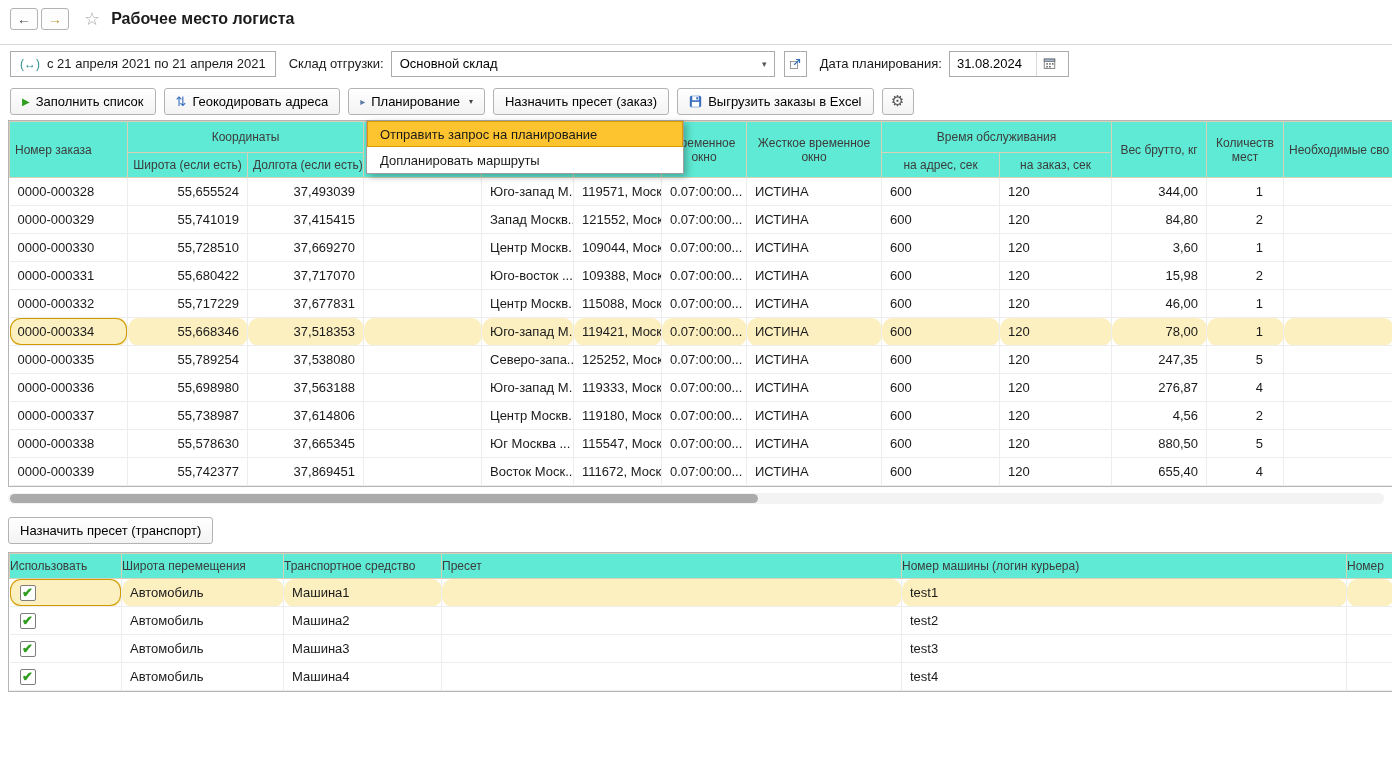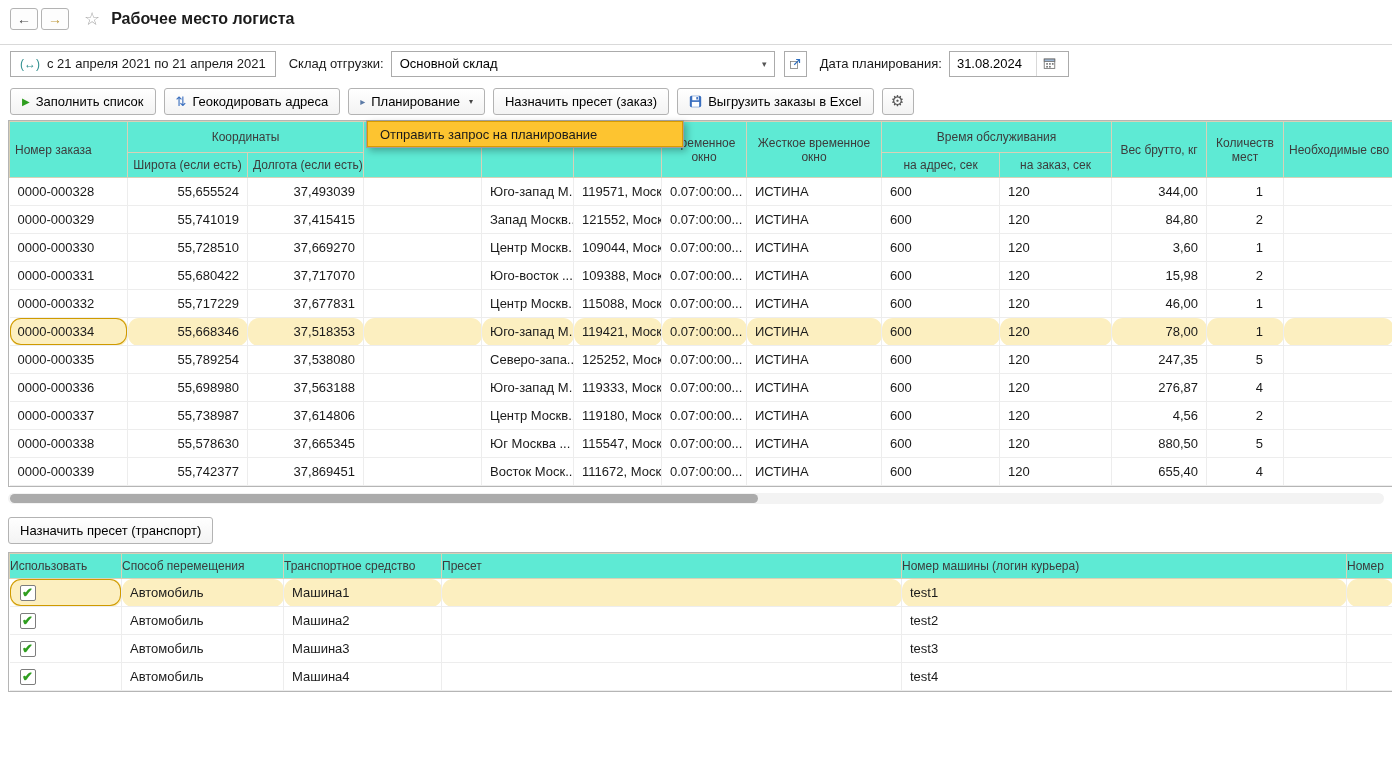--- a/index.html
+++ b/index.html
@@ -406,21 +406,21 @@
       <col style="width:112px">
         <col style="width:162px">
         <col style="width:158px">
       <col style="width:460px">
         <col style="width:445px">
         <col style="width:47px">
     </colgroup>
     <thead>
       <tr class="t-head">
         <th>Использовать</th>
-        <th>Способ перемещения</th>
+        <th>Широта перемещения</th>
         <th>Транспортное средство</th>
         <th>Пресет</th>
         <th>Номер машины (логин курьера)</th>
         <th>Номер</th>
       </tr>
     </thead>
     <tbody>
       <tr class="sel">
         <td class="cbcell focus">
           <span class="cb">
@@ -468,13 +468,14 @@
         <td></td>
         <td>test4</td>
         <td></td>
       </tr>
     </tbody>
   </table>
 </div>
 
 <div class="menu">
   <div class="menu-item hl">Отправить запрос на планирование</div>
+  <div class="menu-item">Допланировать маршруты</div>
 </div>
 
 </body></html>

